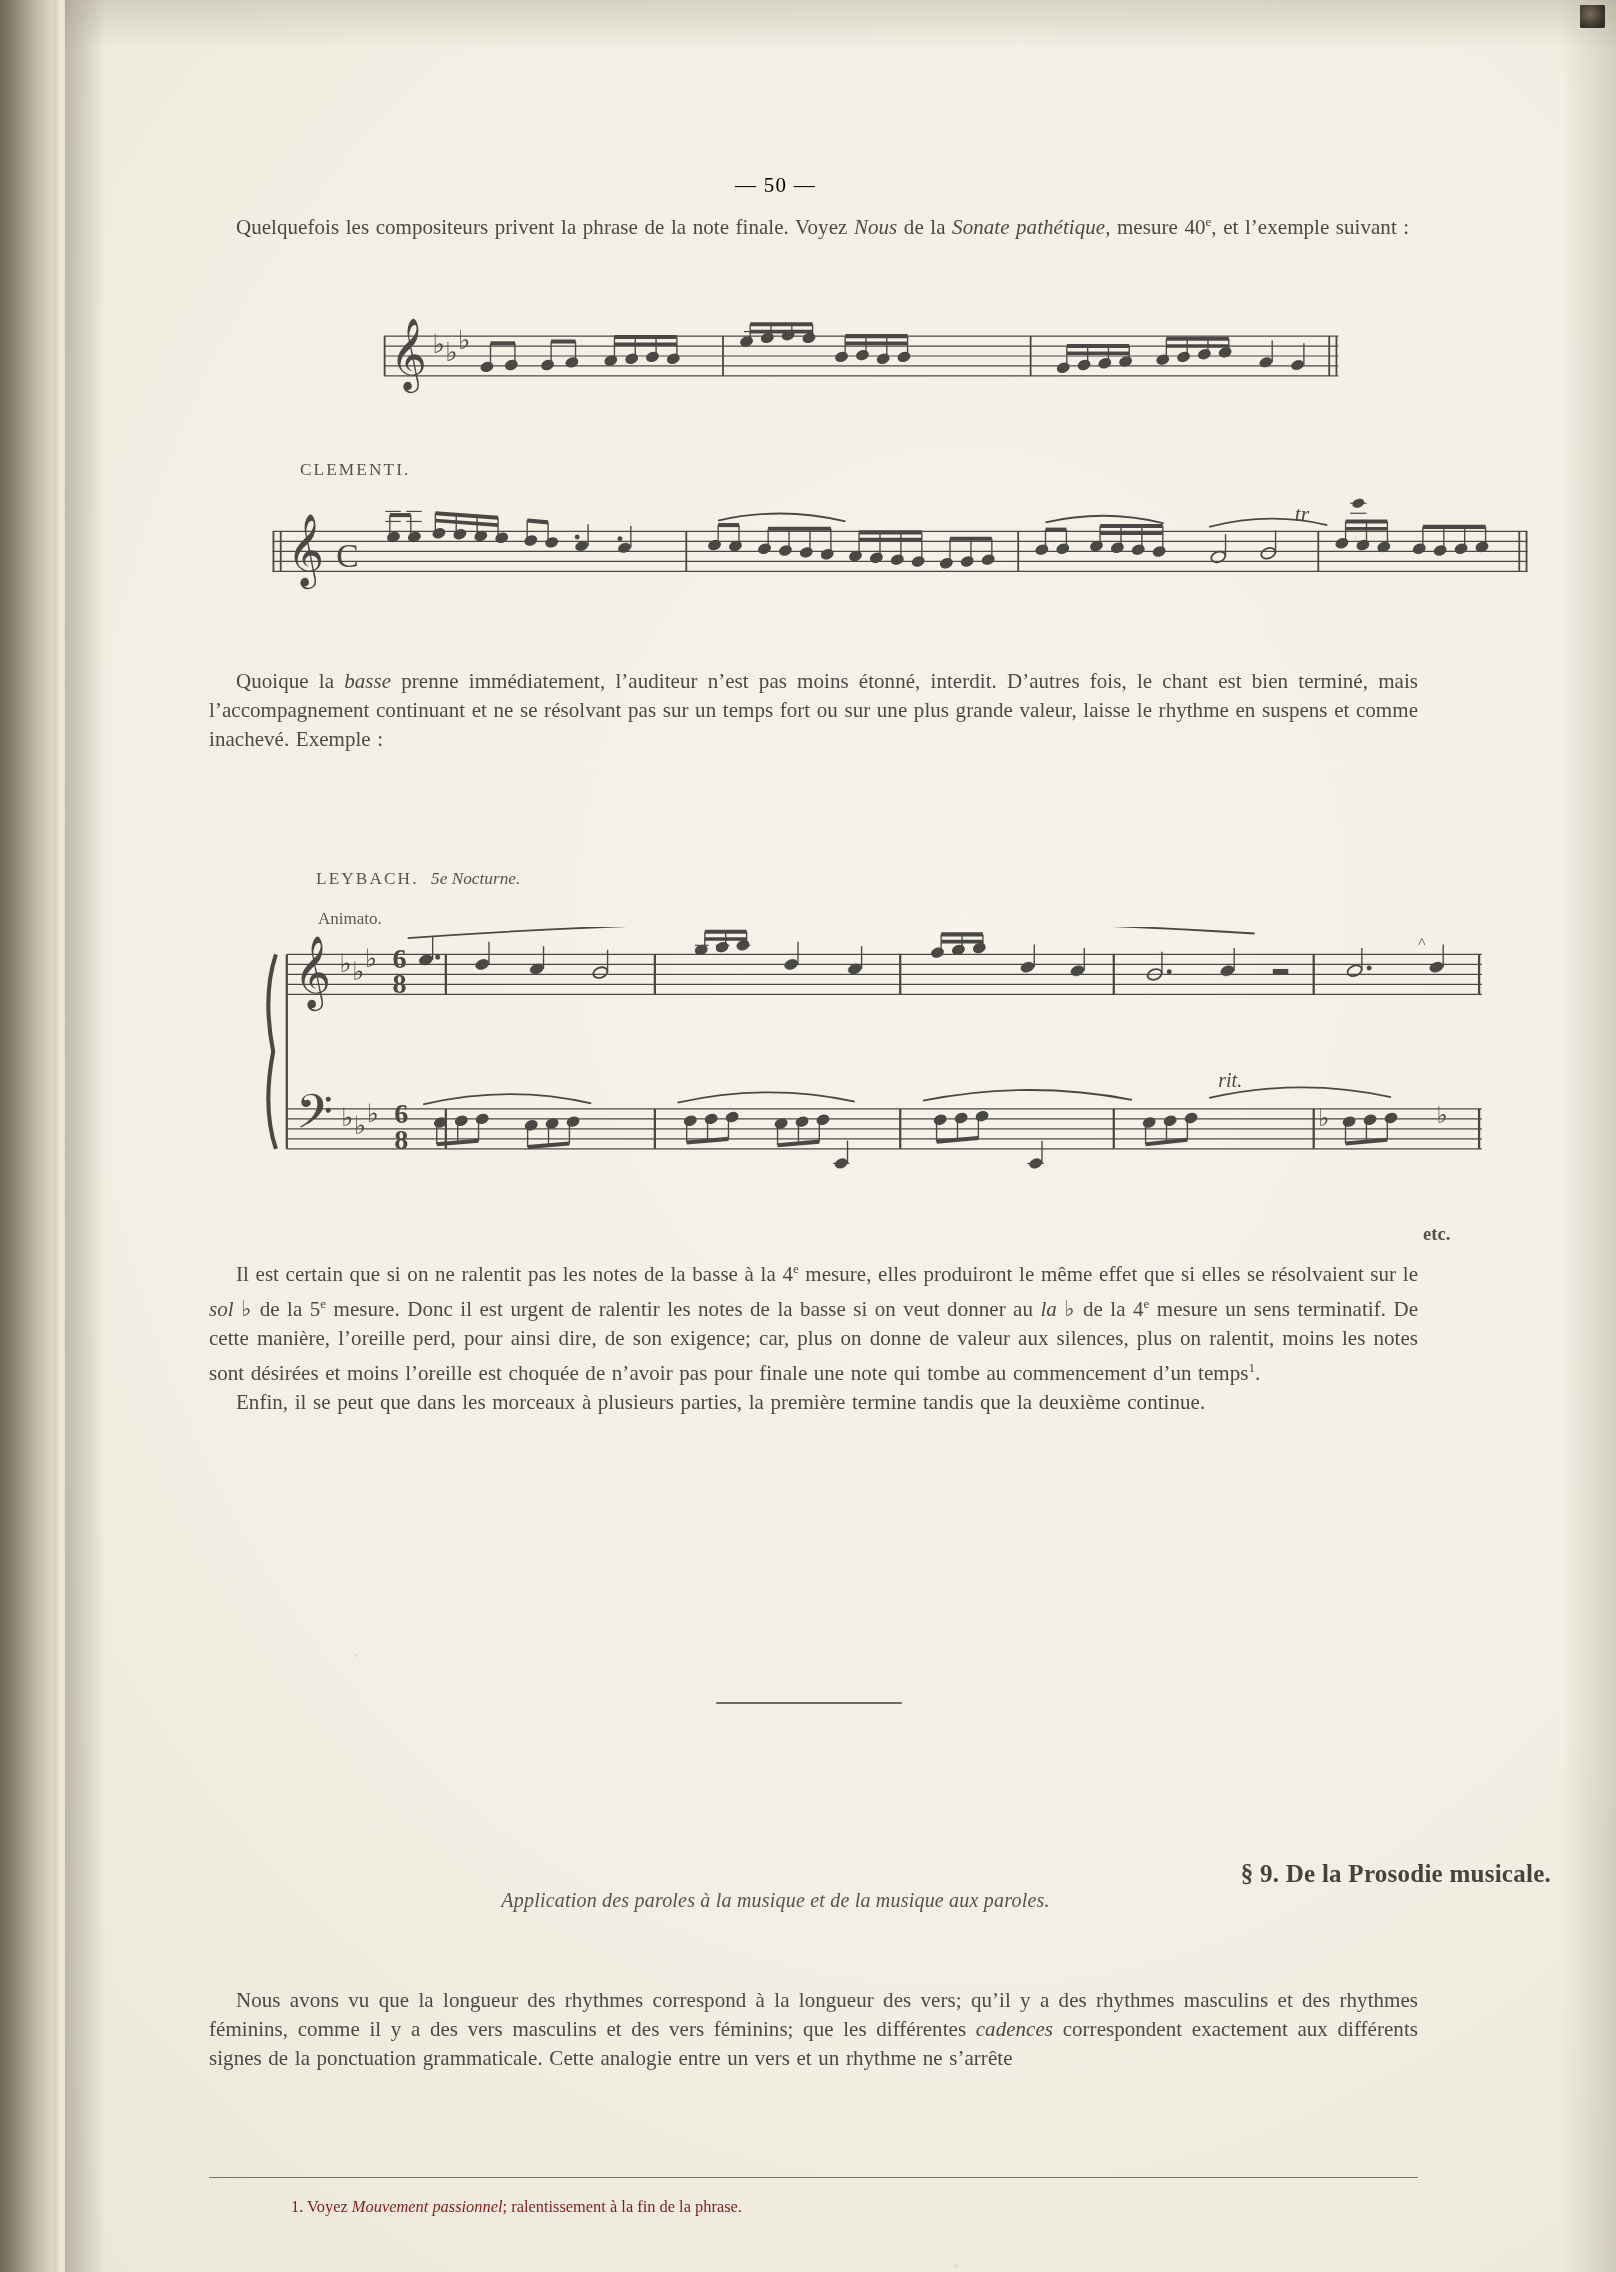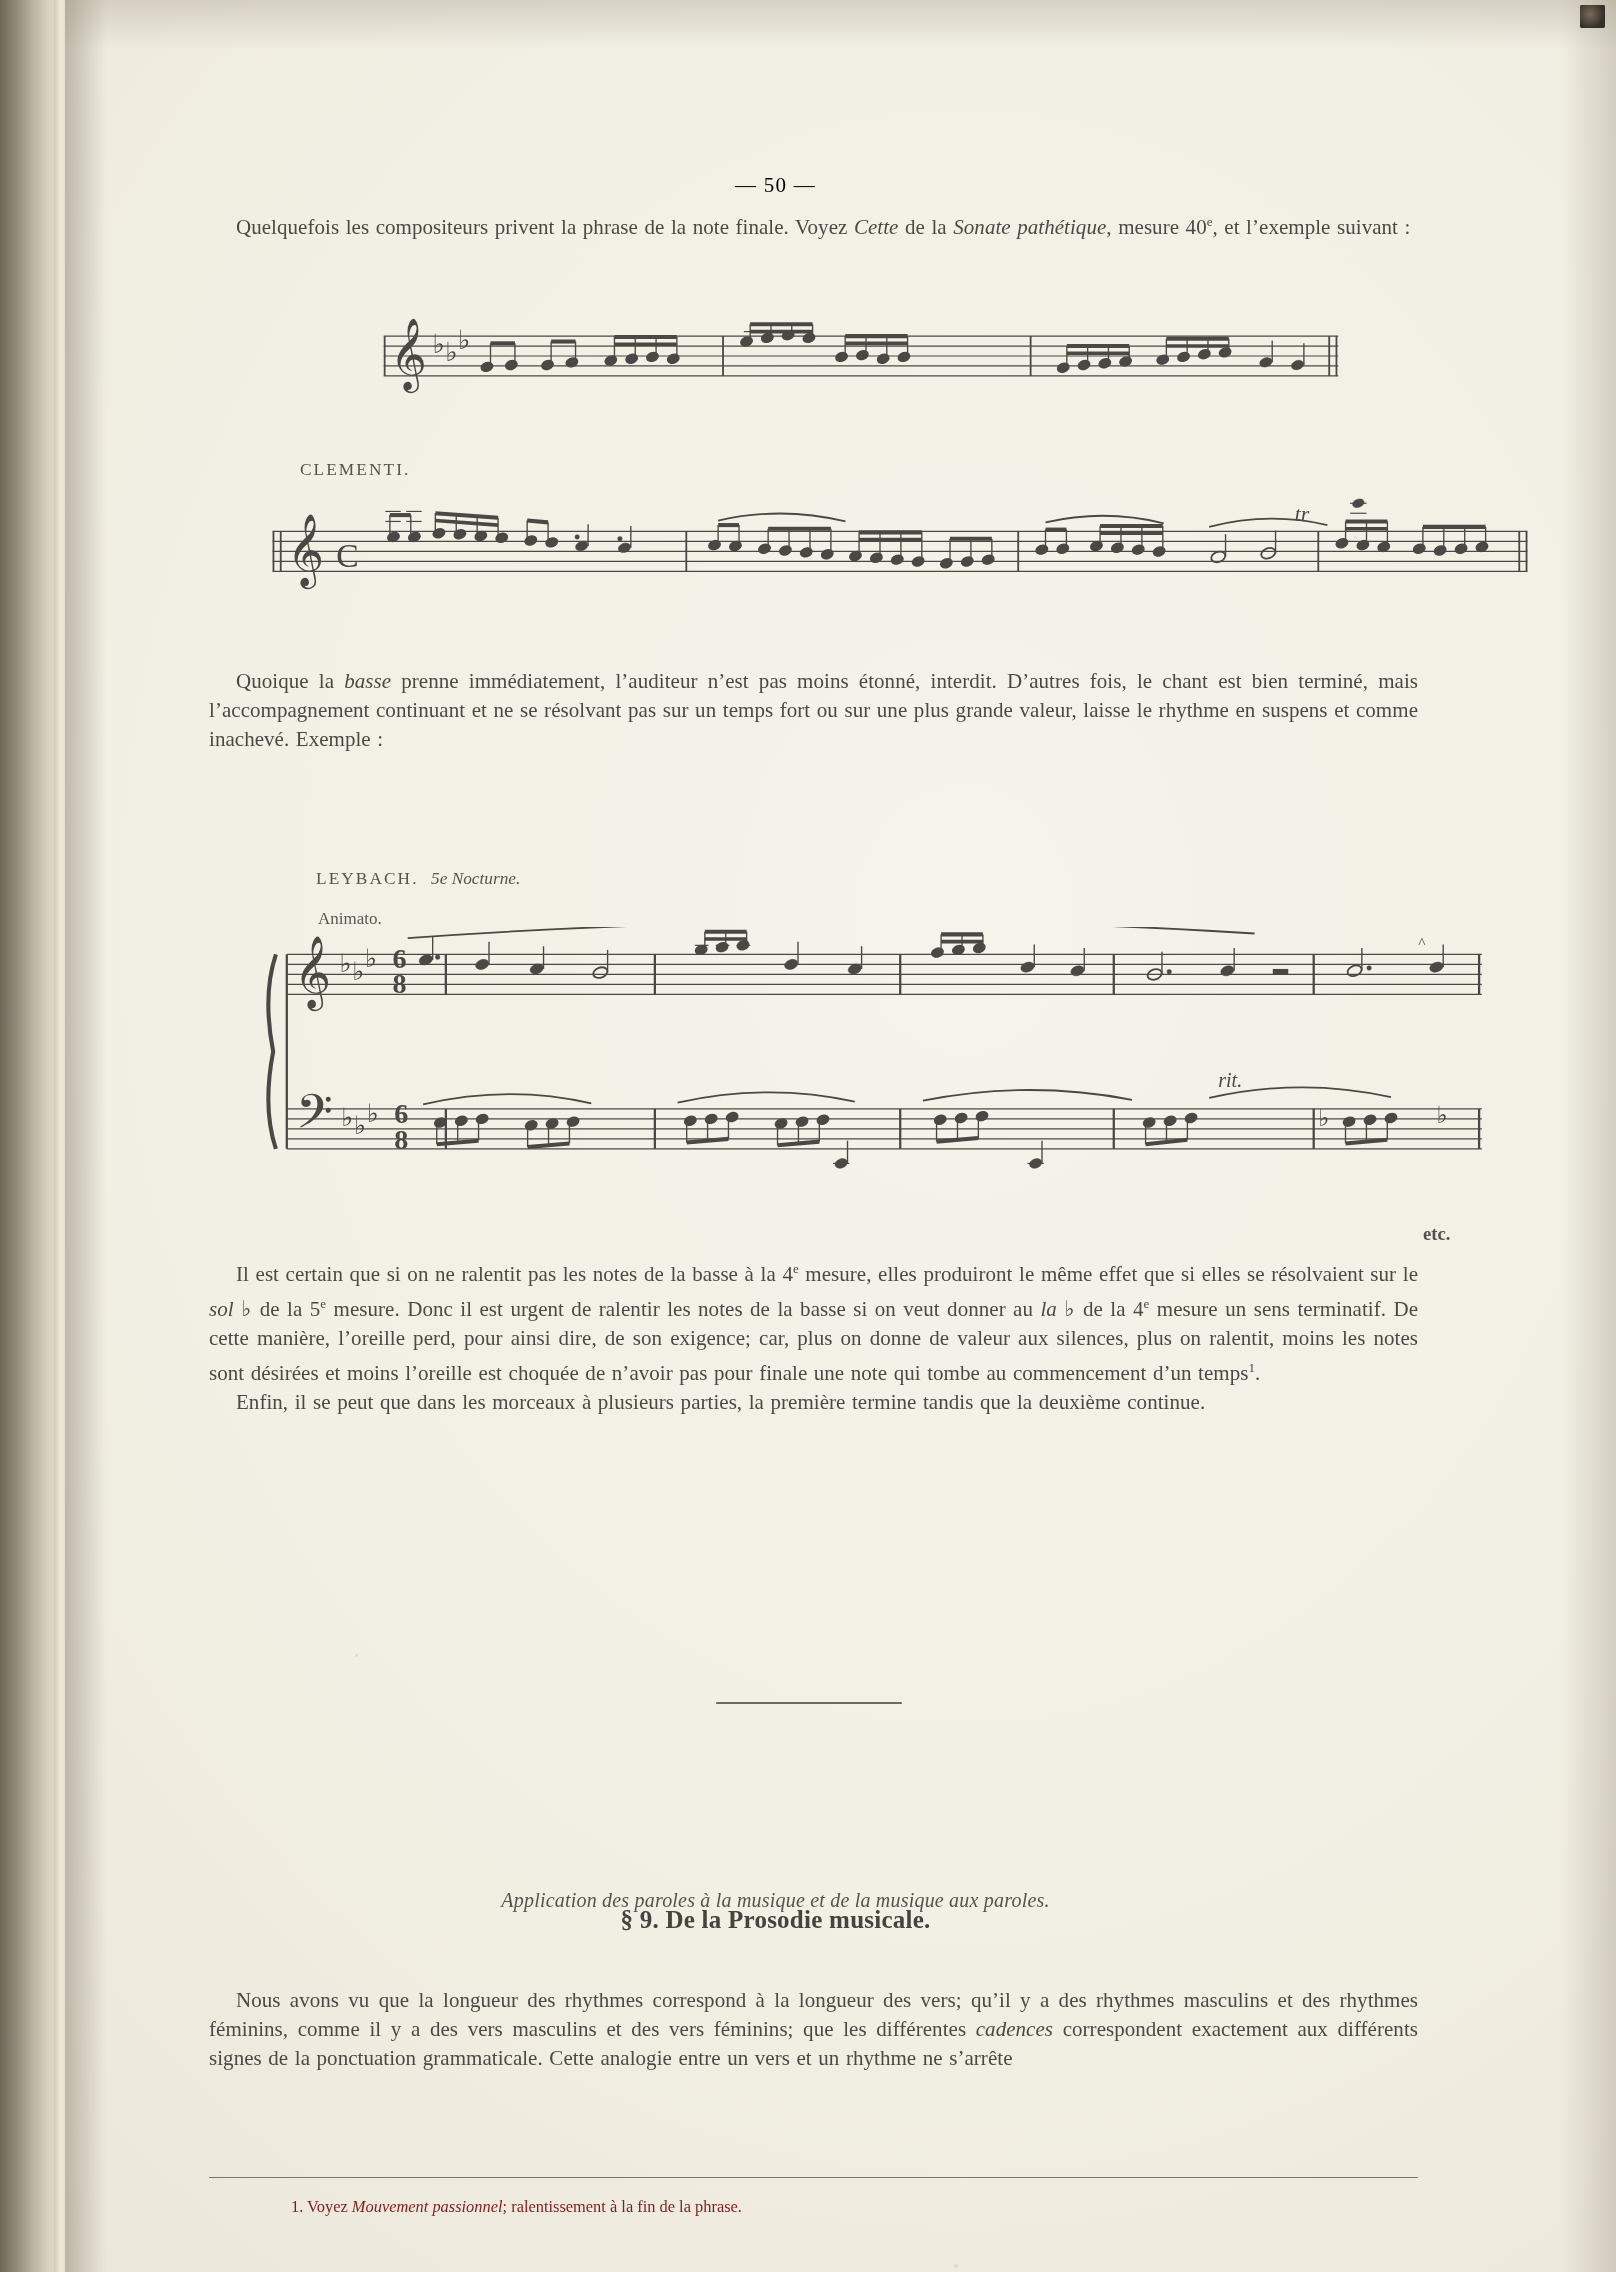--- a/index.html
+++ b/index.html
@@ -89,21 +89,21 @@
   <div class="page-right-fade"></div>
 
   <div class="mark tr"></div>
 
   <div class="content">
 
     <div class="folio">— 50 —</div>
 
     <div class="col" style="top:207px;">
       <p class="body">
-        <span>Quelquefois les compositeurs privent la phrase de la note finale. Voyez </span><span class="i">Cette</span><span> de la </span><span class="i">Sonate pathétique,</span><span> mesure 40</span><span class="sup">e</span><span>, et l’exemple suivant :</span>
+        <span>Quelquefois les compositeurs privent la phrase de la note finale. Voyez </span><span class="i">Nous</span><span> de la </span><span class="i">Sonate pathétique,</span><span> mesure 40</span><span class="sup">e</span><span>, et l’exemple suivant :</span>
       </p>
     </div>
 
     <div class="plate" style="left:377px;top:318px;">
       <svg width="968" height="95" viewBox="0 0 2130 210">
         <g stroke="#4a4844" stroke-width="2.6">
           <line x1="10" y1="40" x2="2120" y2="40"></line>
           <line x1="10" y1="62" x2="2120" y2="62"></line>
           <line x1="10" y1="84" x2="2120" y2="84"></line>
           <line x1="10" y1="106" x2="2120" y2="106"></line>
@@ -609,21 +609,21 @@
     <div class="col" style="top:1254px;">
       <p class="body">
         <span>Il est certain que si on ne ralentit pas les notes de la basse à la 4</span><span class="sup">e</span><span> mesure, elles produiront le même effet que si elles se résolvaient sur le </span><span class="i">sol</span><span class="flat"> ♭</span><span> de la 5</span><span class="sup">e</span><span> mesure. Donc il est urgent de ralentir les notes de la basse si on veut donner au </span><span class="i">la</span><span class="flat"> ♭</span><span> de la 4</span><span class="sup">e</span><span> mesure un sens terminatif. De cette manière, l’oreille perd, pour ainsi dire, de son exigence; car, plus on donne de valeur aux silences, plus on ralentit, moins les notes sont désirées et moins l’oreille est choquée de n’avoir pas pour finale une note qui tombe au commencement d’un temps</span><span class="sup">1</span><span>.</span>
       </p>
 
       <p class="body" style="margin-top:0;">Enfin, il se peut que dans les morceaux à plusieurs parties, la première termine tandis que la deuxième continue.</p>
     </div>
 
     <div class="rule-mid" style="top:1702px;"></div>
 
-    <h2 class="sec" style="top:1906px;">§ 9. De la Prosodie musicale.</h2>
+    <h2 class="sec" style="top:1860px;text-align:right;">§ 9. De la Prosodie musicale.</h2>
     <div class="subsec" style="top:1889px;">Application des paroles à la musique et de la musique aux paroles.</div>
 
     <div class="col" style="top:1986px;">
       <p class="body">
         <span>Nous avons vu que la longueur des rhythmes correspond à la longueur des vers; qu’il y a des rhythmes masculins et des rhythmes féminins, comme il y a des vers masculins et des vers féminins; que les différentes </span><span class="i">cadences</span><span> correspondent exactement aux différents signes de la ponctuation grammaticale. Cette analogie entre un vers et un rhythme ne s’arrête</span>
       </p>
     </div>
 
     <div class="rule-foot" style="top:2177px;"></div>
     <div class="footnote" style="top:2195px;">

